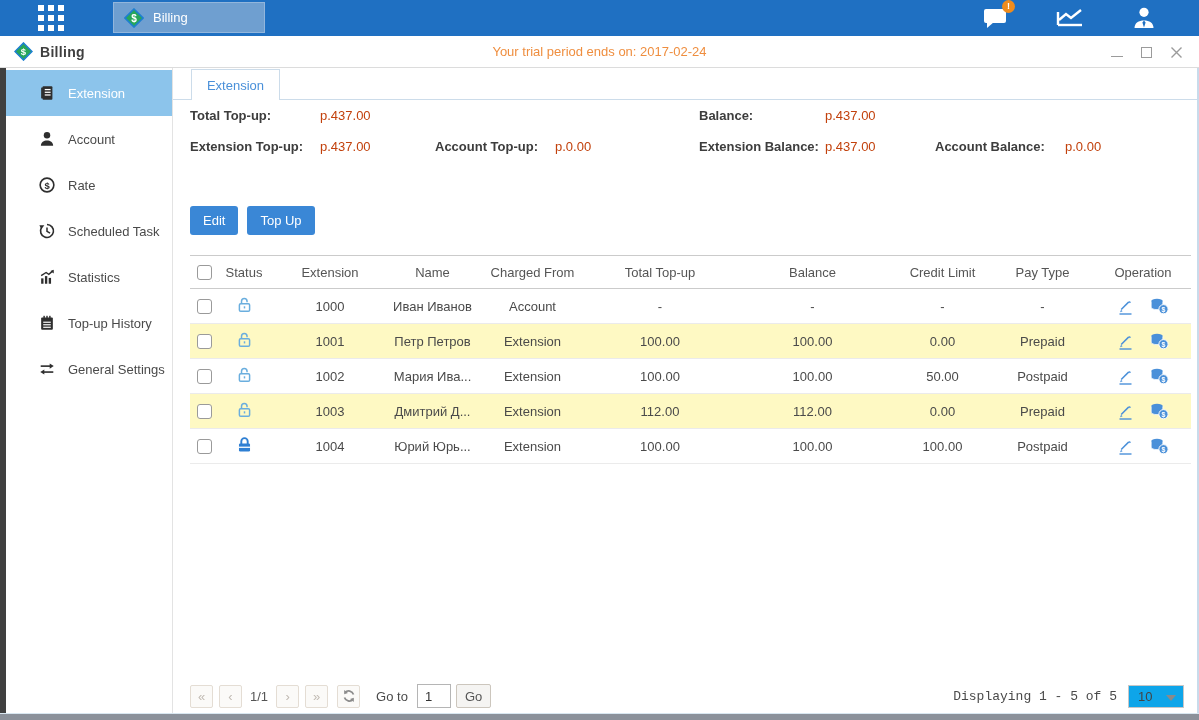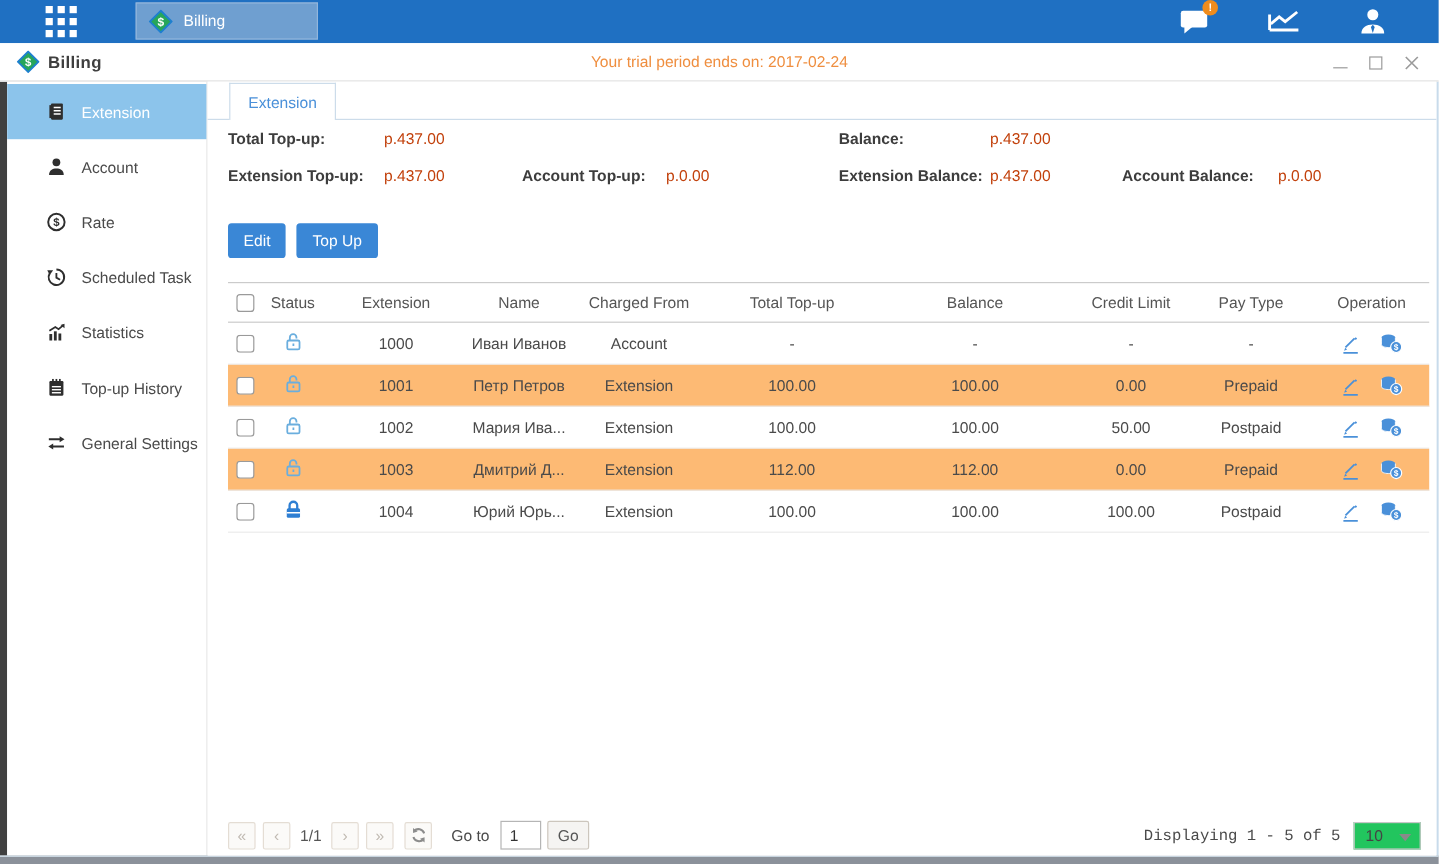--- a/index.html
+++ b/index.html
@@ -41,46 +41,46 @@
   .summary { position:relative; height:72px; margin-top:2px; font-size:13px; }
   .summary .lab { position:absolute; font-weight:bold; color:#3d3d3d; }
   .summary .val { position:absolute; color:#c2410c; }
   .r1 { top:6px; } .r2 { top:37px; }
   .p1l { left:17px; } .p1v { left:147px; }
   .p2l { left:262px; } .p2v { left:382px; }
   .p3l { left:526px; } .p3v { left:652px; }
   .p4l { left:762px; } .p4v { left:892px; }
 
   .actions { margin:12px 0 0 17px; display:flex; gap:9px; }
-  .btn-blue { background:#3a87d6; color:#fff; border:none; font-size:13px; font-family:inherit; height:29px; padding:0 13px; border-radius:3px; cursor:pointer; }
+  .btn-blue { background:#3a87d6; color:#fff; border:none; font-size:13px; font-family:inherit; height:29px; padding:0 13px; border-radius:3px; cursor:pointer;margin-top:20px; }
 
   
   .table { margin:20px 0 0 17px; width:1001px; font-size:13px; }
   .thead { display:flex; align-items:center; height:34px; border-top:1px solid #cbcbcb; border-bottom:1px solid #cbcbcb; color:#555; }
   .trow { display:flex; align-items:center; height:35px; border-bottom:1px solid #ebebeb; color:#4a4a4a; }
-  .trow.alt { background:#fdba74; }
+  .trow.alt { background:#fef9c3; }
   .cell { text-align:center; overflow:hidden; white-space:nowrap; }
   .c0{width:28px;} .c1{width:52px;} .c2{width:120px;} .c3{width:85px;} .c4{width:115px;}
   .c5{width:140px;} .c6{width:165px;} .c7{width:95px;} .c8{width:105px;} .c9{width:96px;}
   .cbx { width:15px; height:15px; border:1px solid #9a9a9a; border-radius:3px; background:#fff; margin:0 auto; cursor:pointer; }
   .opcell { display:flex; align-items:center; justify-content:center; gap:16px; }
   .opcell .op { cursor:pointer; display:inline-flex; }
   .statwrap { display:inline-flex; }
 
   
   .pager { position:absolute; left:17px; right:13px; bottom:4px; height:26px; display:flex; align-items:center; }
   .pbtn { width:23px; height:23px; border:1px solid #e4ddd4; background:#fbfaf8; color:#c0bab2; font-size:13px; display:inline-flex; align-items:center; justify-content:center; border-radius:2px; margin-right:6px; cursor:pointer; }
   .pbtn.refresh { color:#8c8c8c; margin-left:3px; }
   .pageno { color:#555; margin:0 8px 0 2px; font-size:13px; }
   .goto-label { font-size:13px; color:#4a4a4a; margin:0 9px 0 10px; }
   .goto-input { width:34px; height:24px; border:1px solid #b5b5b5; font-size:13px; font-family:inherit; padding-left:7px; color:#333; }
   .go-btn { height:24px; padding:0 8px; margin-left:5px; border:1px solid #ccc6bd; background:#f5f4f2; color:#555; font-size:13px; font-family:inherit; border-radius:2px; cursor:pointer; }
   .pager-right { margin-left:auto; display:flex; align-items:center; gap:11px; }
   .displaying { font-size:13px; color:#4a4a4a;font-family:Liberation Mono, monospace; }
-  .psize { width:56px; height:23px; border:1px solid #c7c7c7; background:#22c55e; position:relative; font-size:13px; color:#444; display:flex; align-items:center; padding-left:9px; cursor:pointer; }
+  .psize { width:56px; height:23px; border:1px solid #c7c7c7; background:#0ea5e9; position:relative; font-size:13px; color:#444; display:flex; align-items:center; padding-left:9px; cursor:pointer; }
   .psize .caret { position:absolute; right:7px; top:9px; width:0; height:0; border-left:5px solid transparent; border-right:5px solid transparent; border-top:6px solid #8a8a8a; }
 
   .bottom-frame { height:7px; background:#8b919a; border-top:1px solid #d8e6f0; flex:0 0 auto; }
 </style>
 </head>
 <body>
 
 <div class="app">
 
   <div class="topbar">

